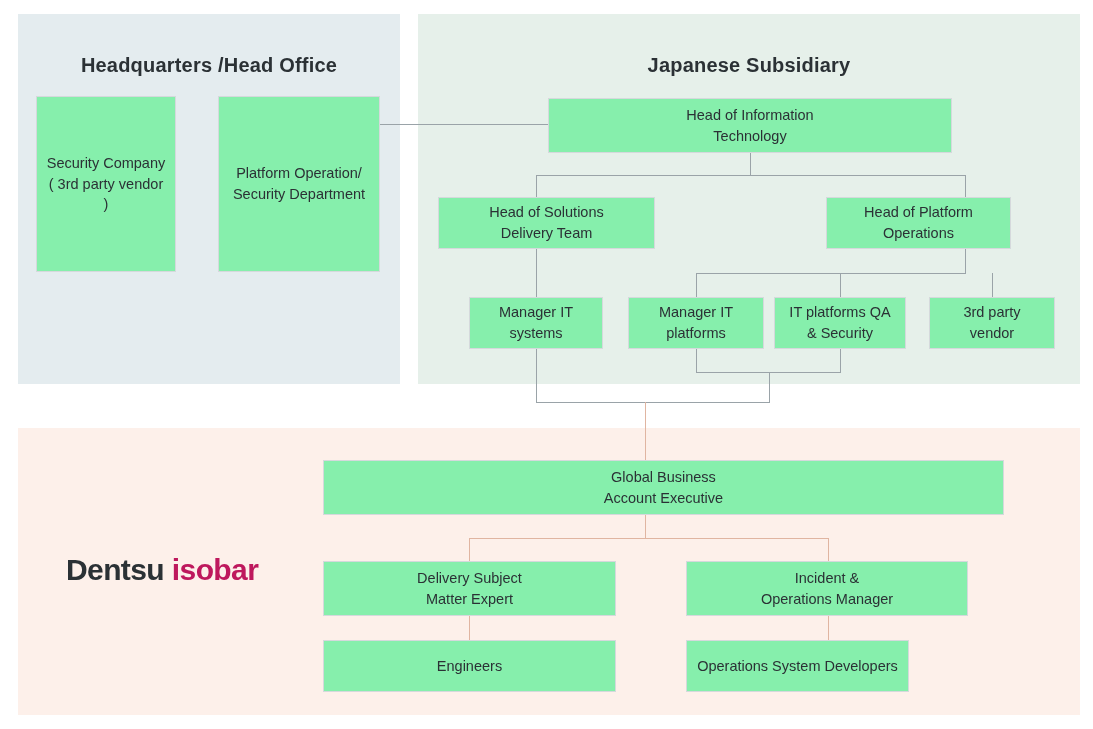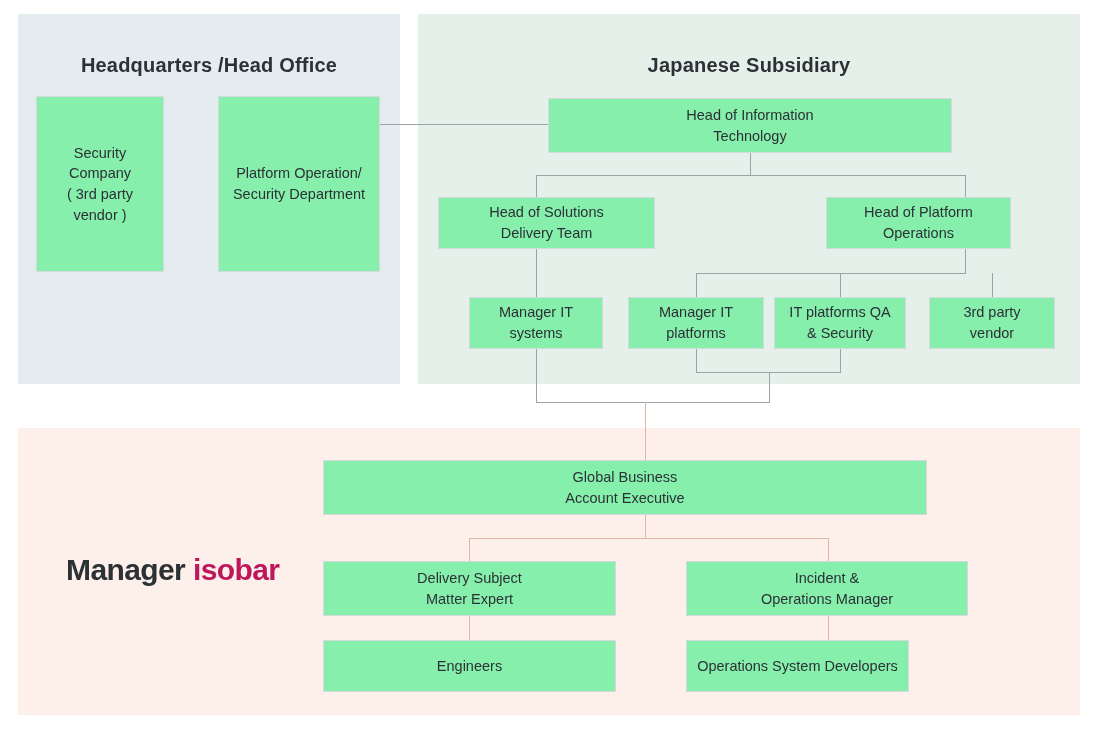--- a/index.html
+++ b/index.html
@@ -107,21 +107,21 @@
   <div class="panel panel-hq">
     <div class="panel-title">Headquarters /Head Office</div>
   </div>
 
   <div class="panel panel-jp">
     <div class="panel-title">Japanese Subsidiary</div>
   </div>
 
   <div class="panel panel-di"></div>
 
-  <div class="logo"><span class="lg-dark">Manager </span><span class="lg-orange">isobar</span></div>
+  <div class="logo"><span class="lg-dark">Dentsu </span><span class="lg-orange">isobar</span></div>
 
   <div class="ln lnh" style="left:379px; top:124px; width:170px;"></div>
 
   <div class="ln lnv" style="left:750px; top:153px; height:22px;"></div>
   <div class="ln lnh" style="left:536px; top:175px; width:430px;"></div>
   <div class="ln lnv" style="left:536px; top:175px; height:23px;"></div>
   <div class="ln lnv" style="left:965px; top:175px; height:23px;"></div>
 
   <div class="ln lnv" style="left:536px; top:248px; height:50px;"></div>
 
@@ -142,21 +142,21 @@
   <div class="ln lnv ln-pink" style="left:645px; top:402px; height:59px;"></div>
 
   <div class="ln lnv ln-pink" style="left:645px; top:514px; height:24px;"></div>
   <div class="ln lnh ln-pink" style="left:469px; top:538px; width:359px;"></div>
   <div class="ln lnv ln-pink" style="left:469px; top:538px; height:24px;"></div>
   <div class="ln lnv ln-pink" style="left:828px; top:538px; height:24px;"></div>
 
   <div class="ln lnv ln-pink" style="left:469px; top:615px; height:26px;"></div>
   <div class="ln lnv ln-pink" style="left:828px; top:615px; height:26px;"></div>
 
-  <div class="box" style="left:36px; top:96px; width:128px; height:176px;">Security Company
+  <div class="box" style="left:36px; top:96px; width:140px; height:176px;">Security Company
 ( 3rd party vendor )</div>
 
   <div class="box" style="left:218px; top:96px; width:162px; height:176px;">Platform Operation/
 Security Department</div>
 
   <div class="box" style="left:548px; top:98px; width:404px; height:55px;">Head of Information
 Technology</div>
 
   <div class="box" style="left:438px; top:197px; width:217px; height:52px;">Head of Solutions
 Delivery Team</div>
@@ -169,21 +169,21 @@
 
   <div class="box" style="left:628px; top:297px; width:136px; height:52px;">Manager IT
 platforms</div>
 
   <div class="box" style="left:774px; top:297px; width:132px; height:52px;">IT platforms QA
 &amp; Security</div>
 
   <div class="box" style="left:929px; top:297px; width:126px; height:52px;">3rd party
 vendor</div>
 
-  <div class="box" style="left:323px; top:460px; width:604px; height:55px;">Global Business
+  <div class="box" style="left:323px; top:460px; width:681px; height:55px;">Global Business
 Account Executive</div>
 
   <div class="box" style="left:323px; top:561px; width:293px; height:55px;">Delivery Subject
 Matter Expert</div>
 
   <div class="box" style="left:686px; top:561px; width:282px; height:55px;">Incident &amp;
 Operations Manager</div>
 
   <div class="box" style="left:323px; top:640px; width:293px; height:52px;">Engineers</div>
 

